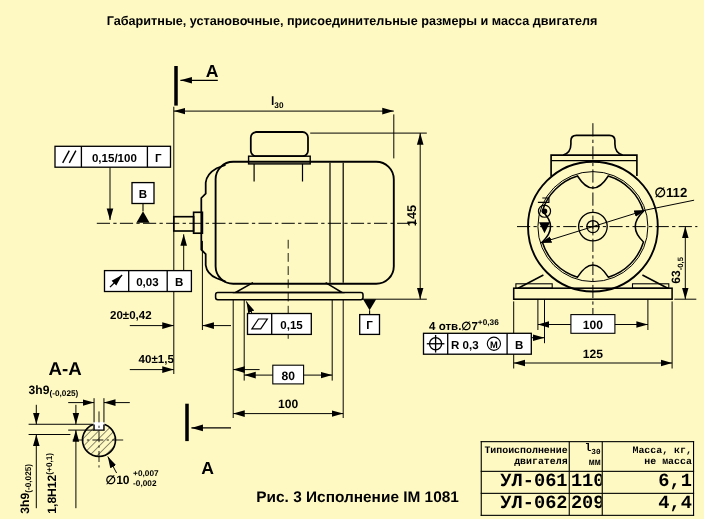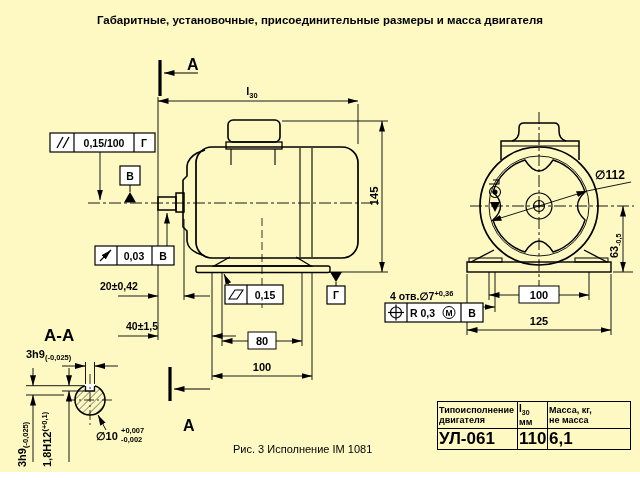--- a/index.html
+++ b/index.html
@@ -1,26 +1,26 @@
 <!DOCTYPE html>
 <html><head>
 <meta charset="utf-8">
 <style>
   html,body{margin:0;padding:0;background:#fff;}
   #stage{position:relative;width:640px;height:472px;background:#fef9c3;overflow:hidden;
          font-family:"Liberation Sans", sans-serif;color:#000;}
   #stage svg{position:absolute;left:0;top:0;}
   .title{position:absolute;left:0;top:14px;width:640px;text-align:center;
          font-size:11.5px;font-weight:bold;}
-  .caption{position:absolute;left:233px;top:443px;font-size:11px;font-weight:normal;}
+  .caption{position:absolute;left:233px;top:443px;font-size:14px;font-weight:bold;}
   .svgtext{font-family:"Liberation Sans", sans-serif;font-weight:bold;fill:#000;}
   table.spec{position:absolute;left:437px;top:401px;border-collapse:collapse;
              table-layout:fixed;width:193px;}
-  table.spec th, table.spec td{border:1.5px solid #000;text-align:left;vertical-align:middle;
-             padding:0 1px;overflow:hidden;}
+  table.spec th, table.spec td{border:1.5px solid #000;text-align:right;vertical-align:middle;
+             padding:0 1px;overflow:hidden;font-family:Liberation Mono, monospace;}
   table.spec th{font-size:9px;font-weight:bold;line-height:1.15;height:26px;}
   table.spec td{font-size:17px;font-weight:bold;height:13px;}
   sub.tbl{font-size:7px;}
 </style>
 </head>
 <body>
 
 <div id="stage">
 
   <div class="title">Габаритные, установочные, присоединительные размеры и масса двигателя</div>
@@ -310,17 +310,22 @@
       <th>
         <span>Масса, кг,</span><br>
         <span>не масса</span>
       </th>
     </tr>
     <tr>
       <td>УЛ-061</td>
       <td>110</td>
       <td>6,1</td>
     </tr>
+    <tr>
+      <td>УЛ-062</td>
+      <td>209</td>
+      <td>4,4</td>
+    </tr>
   </tbody>
     </table>
 
   <div class="caption">Рис. 3 Исполнение IM 1081</div>
 </div>
 
 </body></html>

